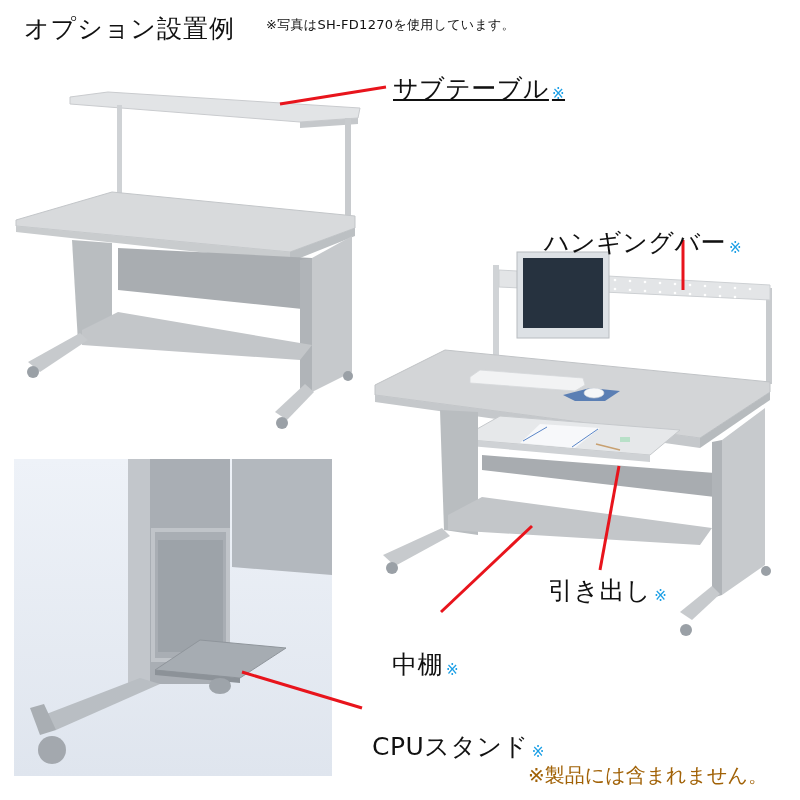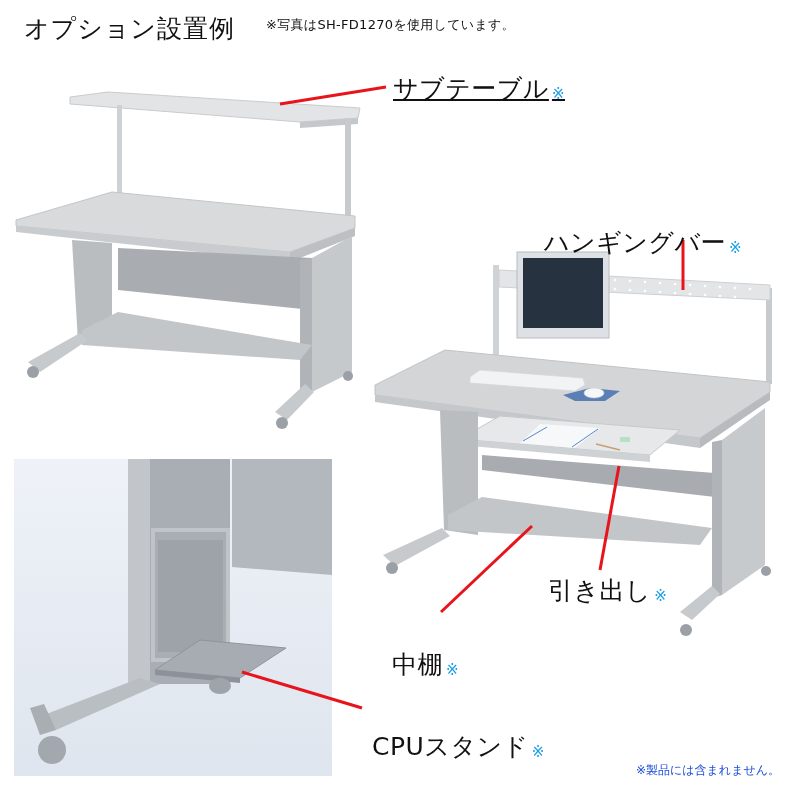--- a/index.html
+++ b/index.html
@@ -3,21 +3,21 @@
   <meta charset="utf-8">
   <style>
     html, body { margin:0; padding:0; background:#ffffff; }
     body { width:800px; height:800px; position:relative; overflow:hidden;
            font-family:"DejaVu Sans","Liberation Sans",sans-serif; color:#111; }
     .abs { position:absolute; }
     .title { left:24px; top:12px; font-size:25px; letter-spacing:1px; white-space:nowrap; }
     .subtitle { left:266px; top:16px; font-size:13px; white-space:nowrap; letter-spacing:0.3px; }
     .label { font-size:25px; white-space:nowrap; letter-spacing:0.5px; }
     .mark { color:#1ea0e6; font-size:15px; margin-left:3px; vertical-align:-2px; }
-    .note { right:20px; top:762px; font-size:12px; color:#1d4ed8; white-space:nowrap; }
+    .note { right:32px; top:762px; font-size:20px; color:#a16207; white-space:nowrap; }
     svg.scene { position:absolute; left:0; top:0; }
   </style>
 </head>
 <body>
 
 <div class="abs title">オプション設置例</div>
 <div class="abs subtitle">※写真はSH-FD1270を使用しています。</div>
 
 <svg class="scene" width="800" height="800" viewBox="0 0 800 800">
 

